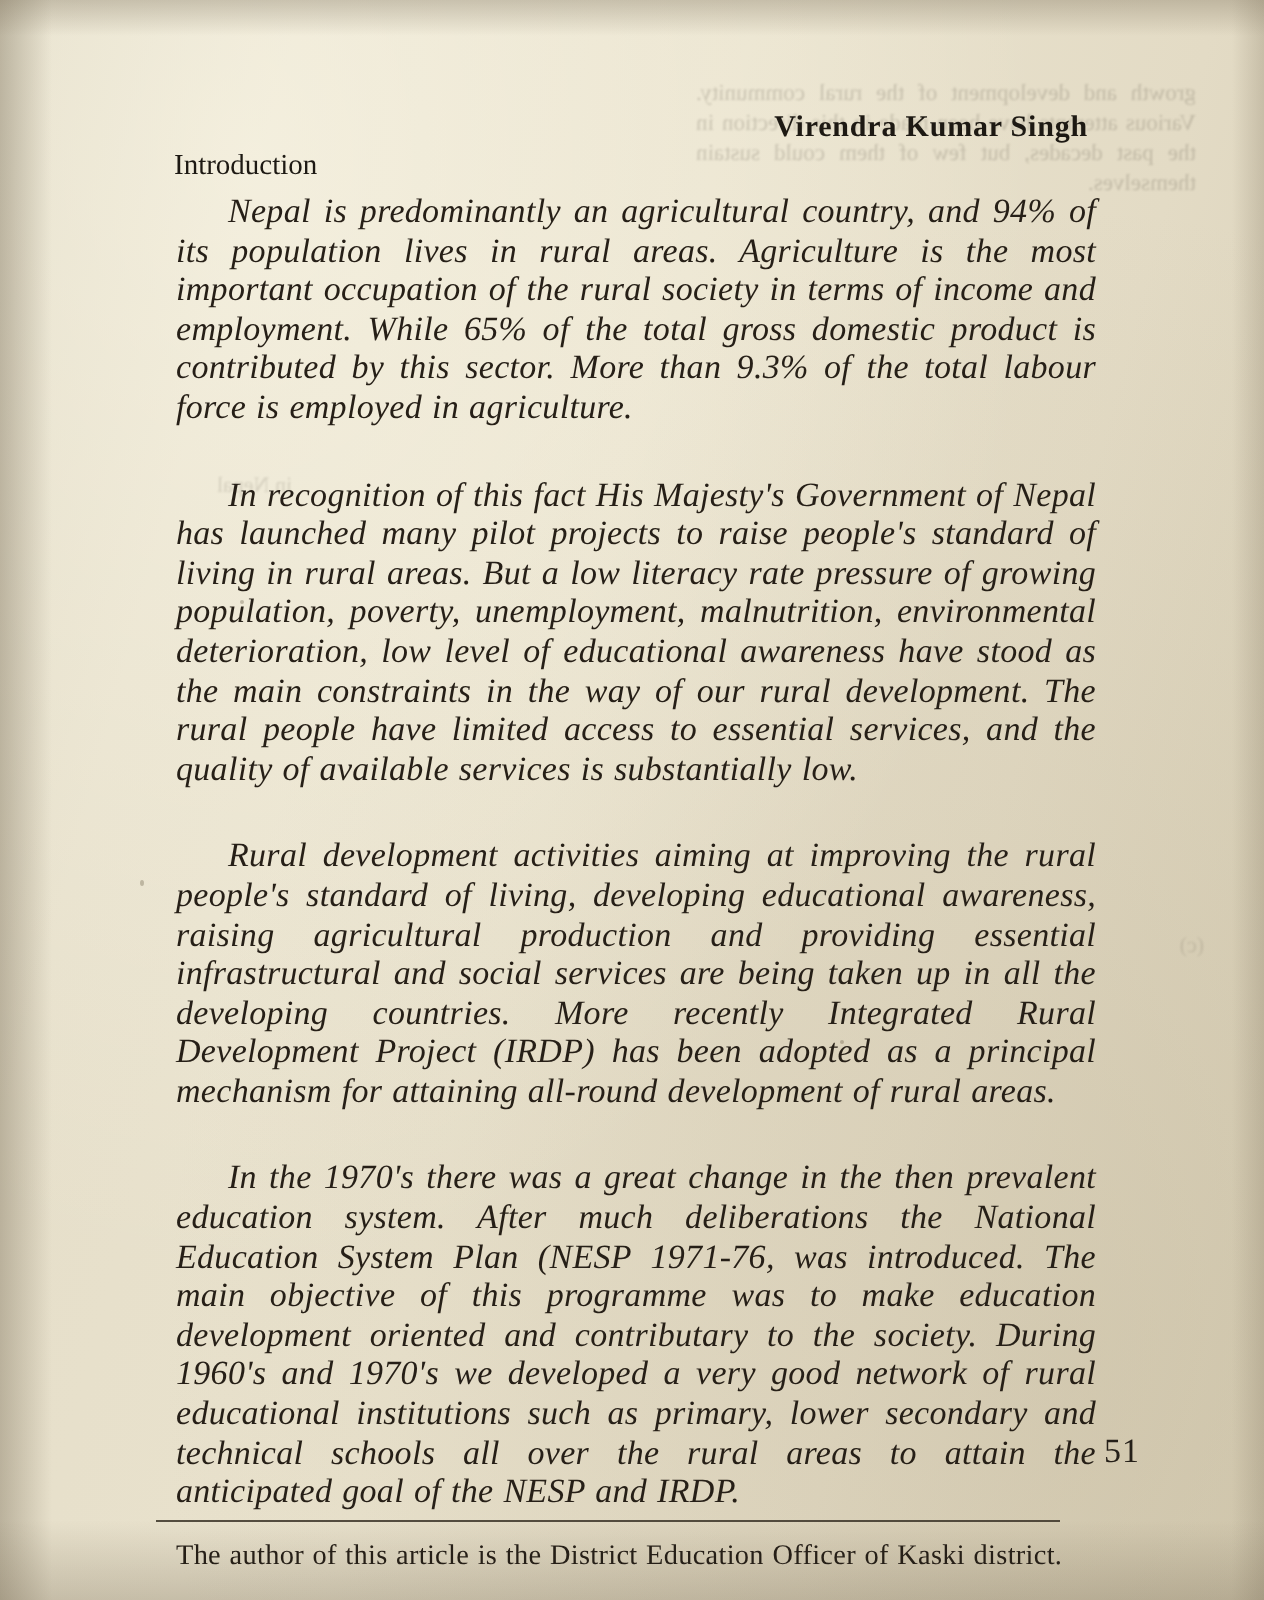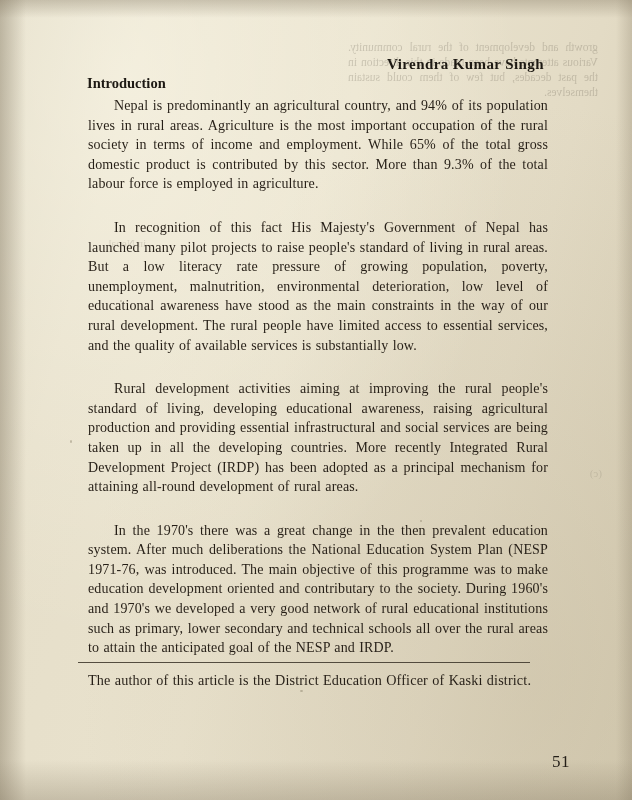--- a/index.html
+++ b/index.html
@@ -115,35 +115,36 @@
   .author {
     text-align: right;
     font-weight: bold;
     font-size: 15px;
     letter-spacing: 0.4px;
     margin-top: 8px;
     margin-right: 4px;
     color: #1d1913;
   }
   .section-head {
-    font-weight: bold;
+    font-weight: normal;
     font-size: 14.5px;
     margin-top: 2px;
     margin-left: -1px;
     color: #1d1913;
   }
   p.para {
     margin: 0;
     text-indent: 26px;
     text-align: justify;
-    font-size: 14px;
+    font-size: 17px;
     line-height: 19.6px;
     letter-spacing: 0.15px;
     word-spacing: 0.6px;
     color: #261f17;
+    font-style: italic;
   }
   p.para + p.para {
     margin-top: 24px;
   }
   p.first {
     margin-top: 4px;
   }
   .footnote-rule {
     margin-top: 4px;
     margin-left: -10px;
@@ -160,21 +161,20 @@
     margin-top: 5px;
     color: #261f17;
   }
   .page-number {
     position: absolute;
     right: 62px;
     top: 716px;
     font-size: 17px;
     color: #241f18;
     letter-spacing: 0.5px;
-    margin-top: 36px;
   }
   .speck {
     position: absolute;
     background: rgba(105,94,72,0.35);
     border-radius: 50%;
     pointer-events: none;
   }
 </style>
 </head>
 <body>

